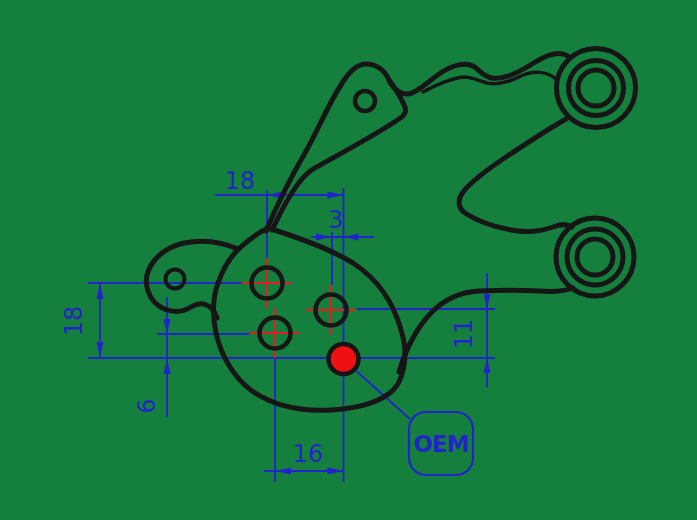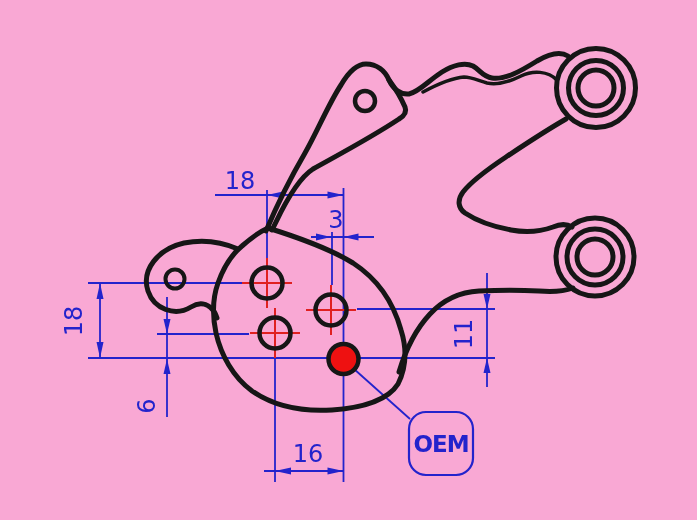--- a/index.html
+++ b/index.html
@@ -1,16 +1,16 @@
 <!DOCTYPE html>
 <html><head>
 <meta charset="utf-8">
 <style>
   html,body{margin:0;padding:0;background:#ffffff;}
-  .stage{width:697px;height:520px;background:#f9a8d4;overflow:hidden;}
+  .stage{width:697px;height:520px;background:#15803d;overflow:hidden;}
   svg{display:block;}
   text.dim{font-family:"DejaVu Sans","Liberation Sans",sans-serif;font-size:24px;}
   text.callout{font-family:"DejaVu Sans","Liberation Sans",sans-serif;font-size:23px;font-weight:bold;letter-spacing:-1px;}
 </style>
 </head>
 <body>
 
 <div class="stage">
 <svg width="697" height="520" viewBox="0 0 697 520">
 

